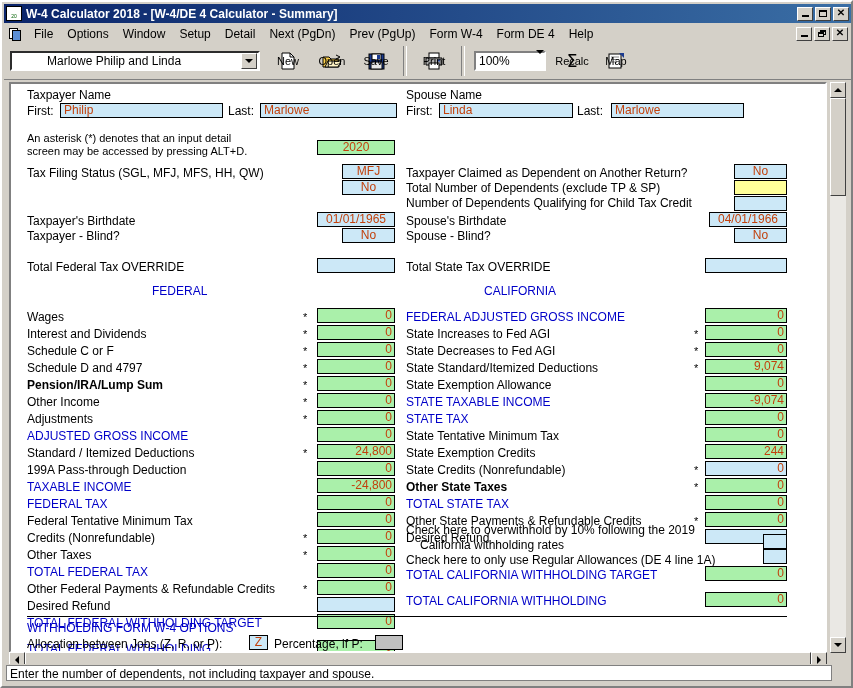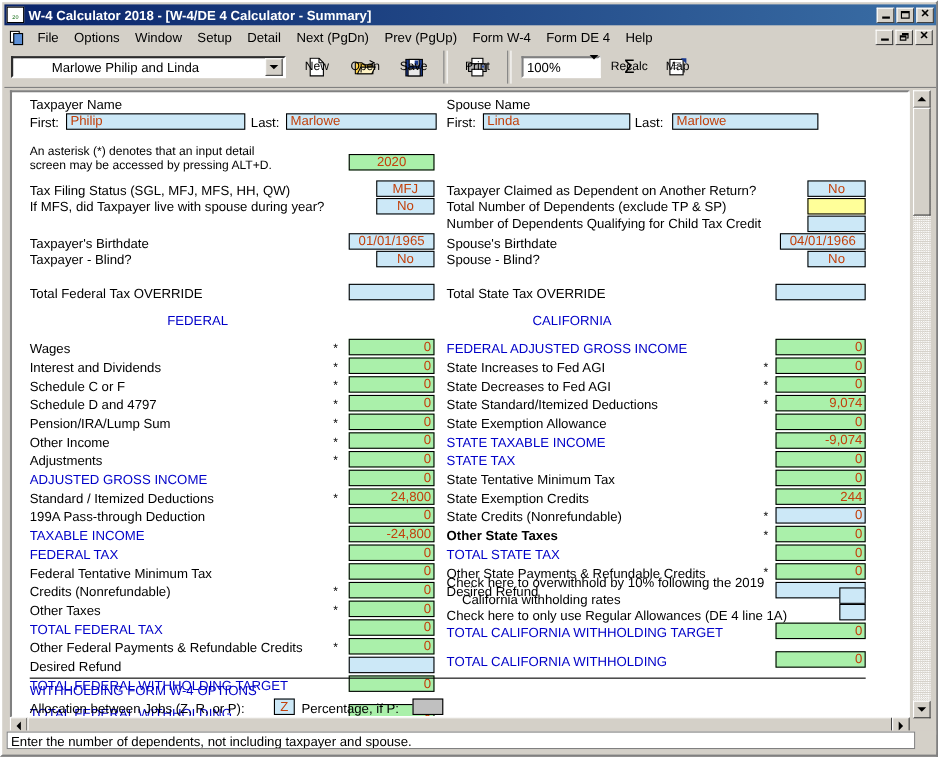--- a/index.html
+++ b/index.html
@@ -280,21 +280,20 @@
         <div class="fld left" style="left:428px;top:19px;width:134px;">Linda</div>
         <div class="lbl" style="left:566px;top:20px;">Last:</div>
         <div class="fld left" style="left:600px;top:19px;width:133px;">Marlowe</div>
 
         <div class="lbl small" style="left:16px;top:60px;">screen may be accessed by pressing ALT+D.</div>
         <div class="lbl small" style="left:16px;top:47px;">An asterisk (*) denotes that an input detail</div>
         <div class="fld green ctr" style="left:306px;top:56px;width:78px;">2020</div>
 
         <div class="lbl" style="left:16px;top:82px;">Tax Filing Status (SGL, MFJ, MFS, HH, QW)</div>
         <div class="fld ctr" style="left:331px;top:80px;width:53px;">MFJ</div>
-        <div class="lbl" style="left:16px;top:97px;">If MFS, did Taxpayer live with spouse during year?</div>
         <div class="fld ctr" style="left:331px;top:96px;width:53px;">No</div>
 
         <div class="lbl" style="left:16px;top:130px;">Taxpayer's Birthdate</div>
         <div class="fld ctr" style="left:306px;top:128px;width:78px;">01/01/1965</div>
         <div class="lbl" style="left:16px;top:145px;">Taxpayer - Blind?</div>
         <div class="fld ctr" style="left:331px;top:144px;width:53px;">No</div>
 
         <div class="lbl" style="left:395px;top:82px;">Taxpayer Claimed as Dependent on Another Return?</div>
         <div class="fld ctr" style="left:723px;top:80px;width:53px;">No</div>
 
@@ -325,21 +324,21 @@
             <div class="fld green" style="left: 306px; top: 224px; width: 78px;">0</div>
             <div class="lbl" style="left: 16px; top: 243px;">Interest and Dividends</div>
             <div class="star" style="left: 292px; top: 244px;">*</div>
             <div class="fld green" style="left: 306px; top: 241px; width: 78px;">0</div>
             <div class="lbl" style="left: 16px; top: 260px;">Schedule C or F</div>
             <div class="star" style="left: 292px; top: 261px;">*</div>
             <div class="fld green" style="left: 306px; top: 258px; width: 78px;">0</div>
             <div class="lbl" style="left: 16px; top: 277px;">Schedule D and 4797</div>
             <div class="star" style="left: 292px; top: 278px;">*</div>
             <div class="fld green" style="left: 306px; top: 275px; width: 78px;">0</div>
-            <div class="lbl" style="left: 16px; top: 294px;">Pension/IRA/Lump Sum</div>
+            <div class="lbl" style="left: 16px; top: 294px; font-weight: bold;">Pension/IRA/Lump Sum</div>
             <div class="star" style="left: 292px; top: 295px;">*</div>
             <div class="fld green" style="left: 306px; top: 292px; width: 78px;">0</div>
             <div class="lbl" style="left: 16px; top: 311px;">Other Income</div>
             <div class="star" style="left: 292px; top: 312px;">*</div>
             <div class="fld green" style="left: 306px; top: 309px; width: 78px;">0</div>
             <div class="lbl" style="left: 16px; top: 328px;">Adjustments</div>
             <div class="star" style="left: 292px; top: 329px;">*</div>
             <div class="fld green" style="left: 306px; top: 326px; width: 78px;">0</div>
             <div class="lbl blue" style="left: 16px; top: 345px;">ADJUSTED GROSS INCOME</div>
             <div class="fld green" style="left: 306px; top: 343px; width: 78px;">0</div>

